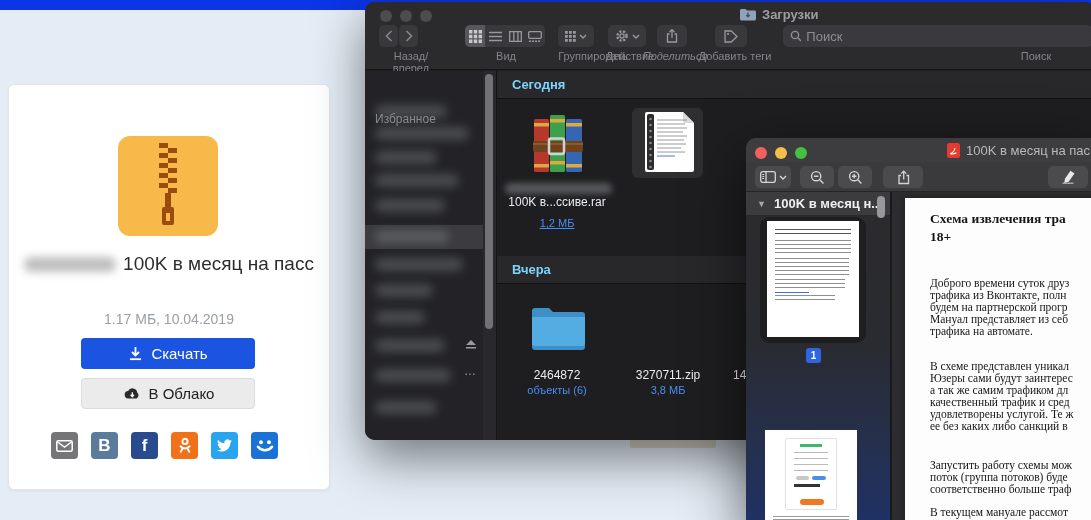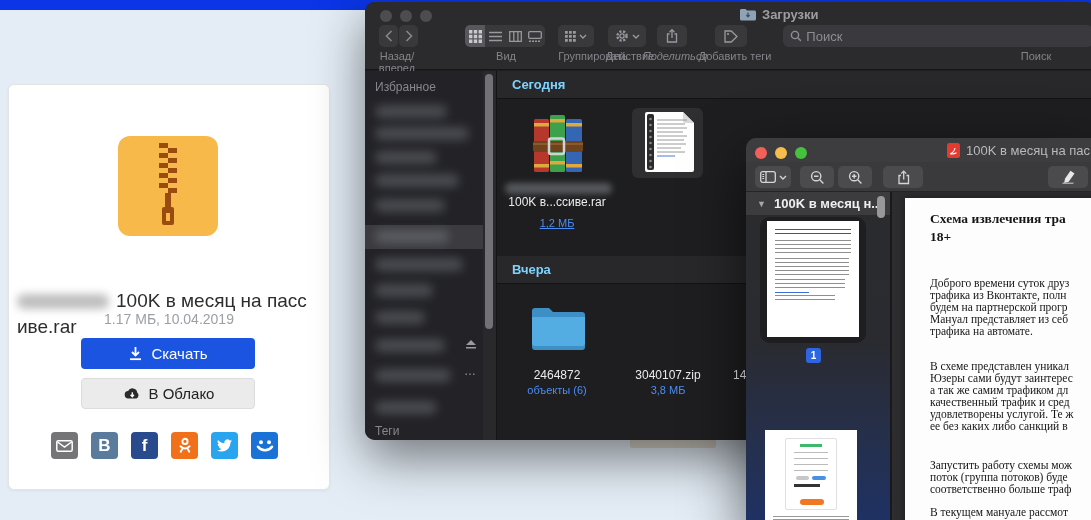--- a/index.html
+++ b/index.html
@@ -5,21 +5,21 @@
   * { margin:0; padding:0; box-sizing:border-box; }
   body { font-family:"Liberation Sans", sans-serif; background:#888; }
   .screen { position:relative; width:1091px; height:520px; overflow:hidden; background:#e4edf6; }
 
   
   .topbar { position:absolute; left:0; top:0; width:1091px; height:10px; background:#0b35e6; }
   .card { position:absolute; left:8px; top:84px; width:322px; height:406px; background:#fff;
           border:1px solid #e4e4e4; border-radius:6px; box-shadow:0 1px 3px rgba(0,0,0,.05); }
   .zipicon { position:absolute; left:109px; top:51px; width:100px; height:100px; background:#f7b94a; border-radius:12px; }
   .zipicon svg { position:absolute; left:41px; top:7px; }
-  .fname { position:absolute; left:8px; top:166px; width:100%; font-size:19px; color:#2d2d2d; line-height:26px;margin-top:37px; }
+  .fname { position:absolute; left:0; top:166px; width:100%; text-align:center; font-size:19px; color:#2d2d2d; line-height:26px; }
   .fsmudge { display:inline-block; width:92px; height:15px; border-radius:7px; background:#9b9b9b; filter:blur(4px); opacity:.65; vertical-align:middle; margin-right:7px; }
   .fmeta { position:absolute; left:0; top:226px; width:100%; text-align:center; font-size:14px; color:#9aa0a6; }
   .btn-dl { position:absolute; left:72px; top:253px; width:174px; height:31px; background:#1b54e0; border-radius:4px;
             display:flex; align-items:center; justify-content:center; gap:8px; color:#fff; font-size:15px; cursor:pointer; }
   .btn-cloud { position:absolute; left:72px; top:293px; width:174px; height:31px; background:#ebebeb; border:1px solid #dcdcdc; border-radius:4px;
             display:flex; align-items:center; justify-content:center; gap:8px; color:#222; font-size:15px; cursor:pointer; }
   .soc { position:absolute; top:347px; width:27px; height:27px; border-radius:4px; display:flex; align-items:center; justify-content:center; cursor:pointer; color:#fff; }
   .soc b { font-size:17px; }
   .sliver { position:absolute; left:630px; top:438px; width:86px; height:10px; background:#d8d4ca; border-radius:2px; }
 
@@ -33,21 +33,21 @@
   .tlabel { position:absolute; top:48px; font-size:11px; color:#84848a; text-align:center; }
   .seg { position:absolute; top:23px; height:22px; display:flex; }
   .seg > div { width:20px; height:22px; display:flex; align-items:center; justify-content:center; background:#39393c; cursor:pointer; }
   .seg > div:first-child { border-radius:5px 0 0 5px; background:#58585c; }
   .seg > div:last-child { border-radius:0 5px 5px 0; }
   .searchbox { position:absolute; left:418px; top:23px; width:310px; height:22px; background:#3a3a3e; border-radius:6px; display:flex; align-items:center; padding:0 7px; gap:5px; }
   .searchbox input { background:transparent; border:none; outline:none; width:100%; font-size:13px; color:#ddd; font-family:"Liberation Sans",sans-serif; }
   .searchbox input::placeholder { color:#8c8c92; }
 
   .f-sidebar { position:absolute; left:0; top:69px; width:118px; height:369px; background:#232327; border-radius:0 0 0 10px; overflow:hidden; }
-  .sb-header { position:absolute; left:10px; font-size:12px; color:#86868c; }
+  .sb-header { position:absolute; left:10px; font-size:12px; color:#86868c;margin-top:32px; }
   .smudge { position:absolute; background:#9aa0a6; opacity:.32; filter:blur(5px); border-radius:8px; height:13px; }
   .sb-sel { position:absolute; left:0; top:154px; width:118px; height:24px; background:#3c3c40; }
   .f-scroll { position:absolute; left:118px; top:69px; width:13px; height:369px; background:#29292c; }
   .f-thumb { position:absolute; left:2px; top:3px; width:8px; height:255px; background:#717176; border-radius:4px; }
   .f-divider { position:absolute; left:131px; top:69px; width:1px; height:369px; background:#141416; }
   .f-content { position:absolute; left:132px; top:69px; width:598px; height:369px; background:#1e1e20; overflow:hidden; }
   .band { position:absolute; left:0; width:100%; height:28px; background:#28282b; border-bottom:1px solid #121214; }
   .band span { position:absolute; left:15px; top:6px; font-size:13px; font-weight:bold; color:#7dd3fc; }
   .iname { position:absolute; text-align:center; font-size:12px; color:#ececee; white-space:pre-line; line-height:15px; }
   .isize { position:absolute; text-align:center; font-size:11px; color:#4a8df5; }
@@ -98,21 +98,20 @@
           <rect x="0" y="40" width="9" height="5"></rect>
             <rect x="9" y="45" width="9" height="5"></rect>
           <rect x="6" y="50" width="6" height="14"></rect>
           <rect x="3" y="64" width="12" height="18" rx="2"></rect>
         </g>
         <rect x="7" y="70" width="4" height="8" fill="#f7b94a"></rect>
       </svg>
     </div>
     <div class="fname">
       <div><span class="fsmudge"></span><span>100K в месяц на пасс</span></div>
-      <div>иве.rar</div>
     </div>
     <div class="fmeta">1.17 МБ, 10.04.2019</div>
 
     <div class="btn-dl">
       <svg width="15" height="15">
         <path d="M7.5 1v8M4 6l3.5 3.5L11 6" stroke="#fff" stroke-width="1.8" fill="none"></path>
         <path d="M2 13.2h11" stroke="#fff" stroke-width="1.8"></path>
       </svg>
       <span>Скачать</span>
     </div>
@@ -173,21 +172,21 @@
       <div class="tbtn" style="left:14px; width:19px;">
         <svg width="8" height="12">
             <path d="M6.5 1L1.5 6l5 5" stroke="#86868c" stroke-width="1.6" fill="none"></path>
           </svg>
       </div>
       <div class="tbtn" style="left:34px; width:19px;">
         <svg width="8" height="12">
             <path d="M1.5 1l5 5-5 5" stroke="#86868c" stroke-width="1.6" fill="none"></path>
           </svg>
       </div>
-      <div class="tlabel" style="left:0; width:64px;">Назад/вперед</div>
+      <div class="tlabel" style="left:14px; width:64px;">Назад/вперед</div>
 
       <div class="seg" style="left:100px;">
         <div>
           <svg width="13" height="13">
               <path fill="#c9c9cd" d="M0 0h3.4v3.4H0zM4.8 0h3.4v3.4H4.8zM9.6 0h3.4v3.4H9.6zM0 4.8h3.4v3.4H0zM4.8 4.8h3.4v3.4H4.8zM9.6 4.8h3.4v3.4H9.6zM0 9.6h3.4v3.4H0zM4.8 9.6h3.4v3.4H4.8zM9.6 9.6h3.4v3.4H9.6z"></path>
             </svg>
         </div>
         <div>
           <svg width="13" height="11">
               <path stroke="#98989e" stroke-width="1.6" d="M0 1.5h13M0 5.5h13M0 9.5h13"></path>
@@ -332,21 +331,21 @@
 
       <div style="position:absolute; left:33px; top:232px;">
         <svg width="57" height="52">
           <path d="M2 8a3 3 0 013-3h14l4 4h29a3 3 0 013 3v32a3 3 0 01-3 3H5a3 3 0 01-3-3z" fill="#3d8fc6"></path>
           <path d="M2 14h53v26a3 3 0 01-3 3H5a3 3 0 01-3-3z" fill="#54ade2"></path>
         </svg>
       </div>
       <div class="iname" style="left:-10px; top:297px; width:140px;">2464872</div>
       <div class="isize" style="left:-10px; top:313px; width:140px;">объекты (6)</div>
 
-      <div class="iname" style="left:101px; top:297px; width:140px;">3040107.zip</div>
+      <div class="iname" style="left:101px; top:297px; width:140px;">3270711.zip</div>
       <div class="isize" style="left:101px; top:313px; width:140px;">3,8 МБ</div>
 
       <div class="iname" style="left:236px; top:297px; width:30px; text-align:left;">14</div>
     </div>
   </div>
 
   <div class="preview">
     <div class="p-titlebar">
       <div class="light" style="left:9px; top:9px; background:#f2605a;"></div>
       <div class="light" style="left:29px; top:9px; background:#f5bd4b;"></div>

